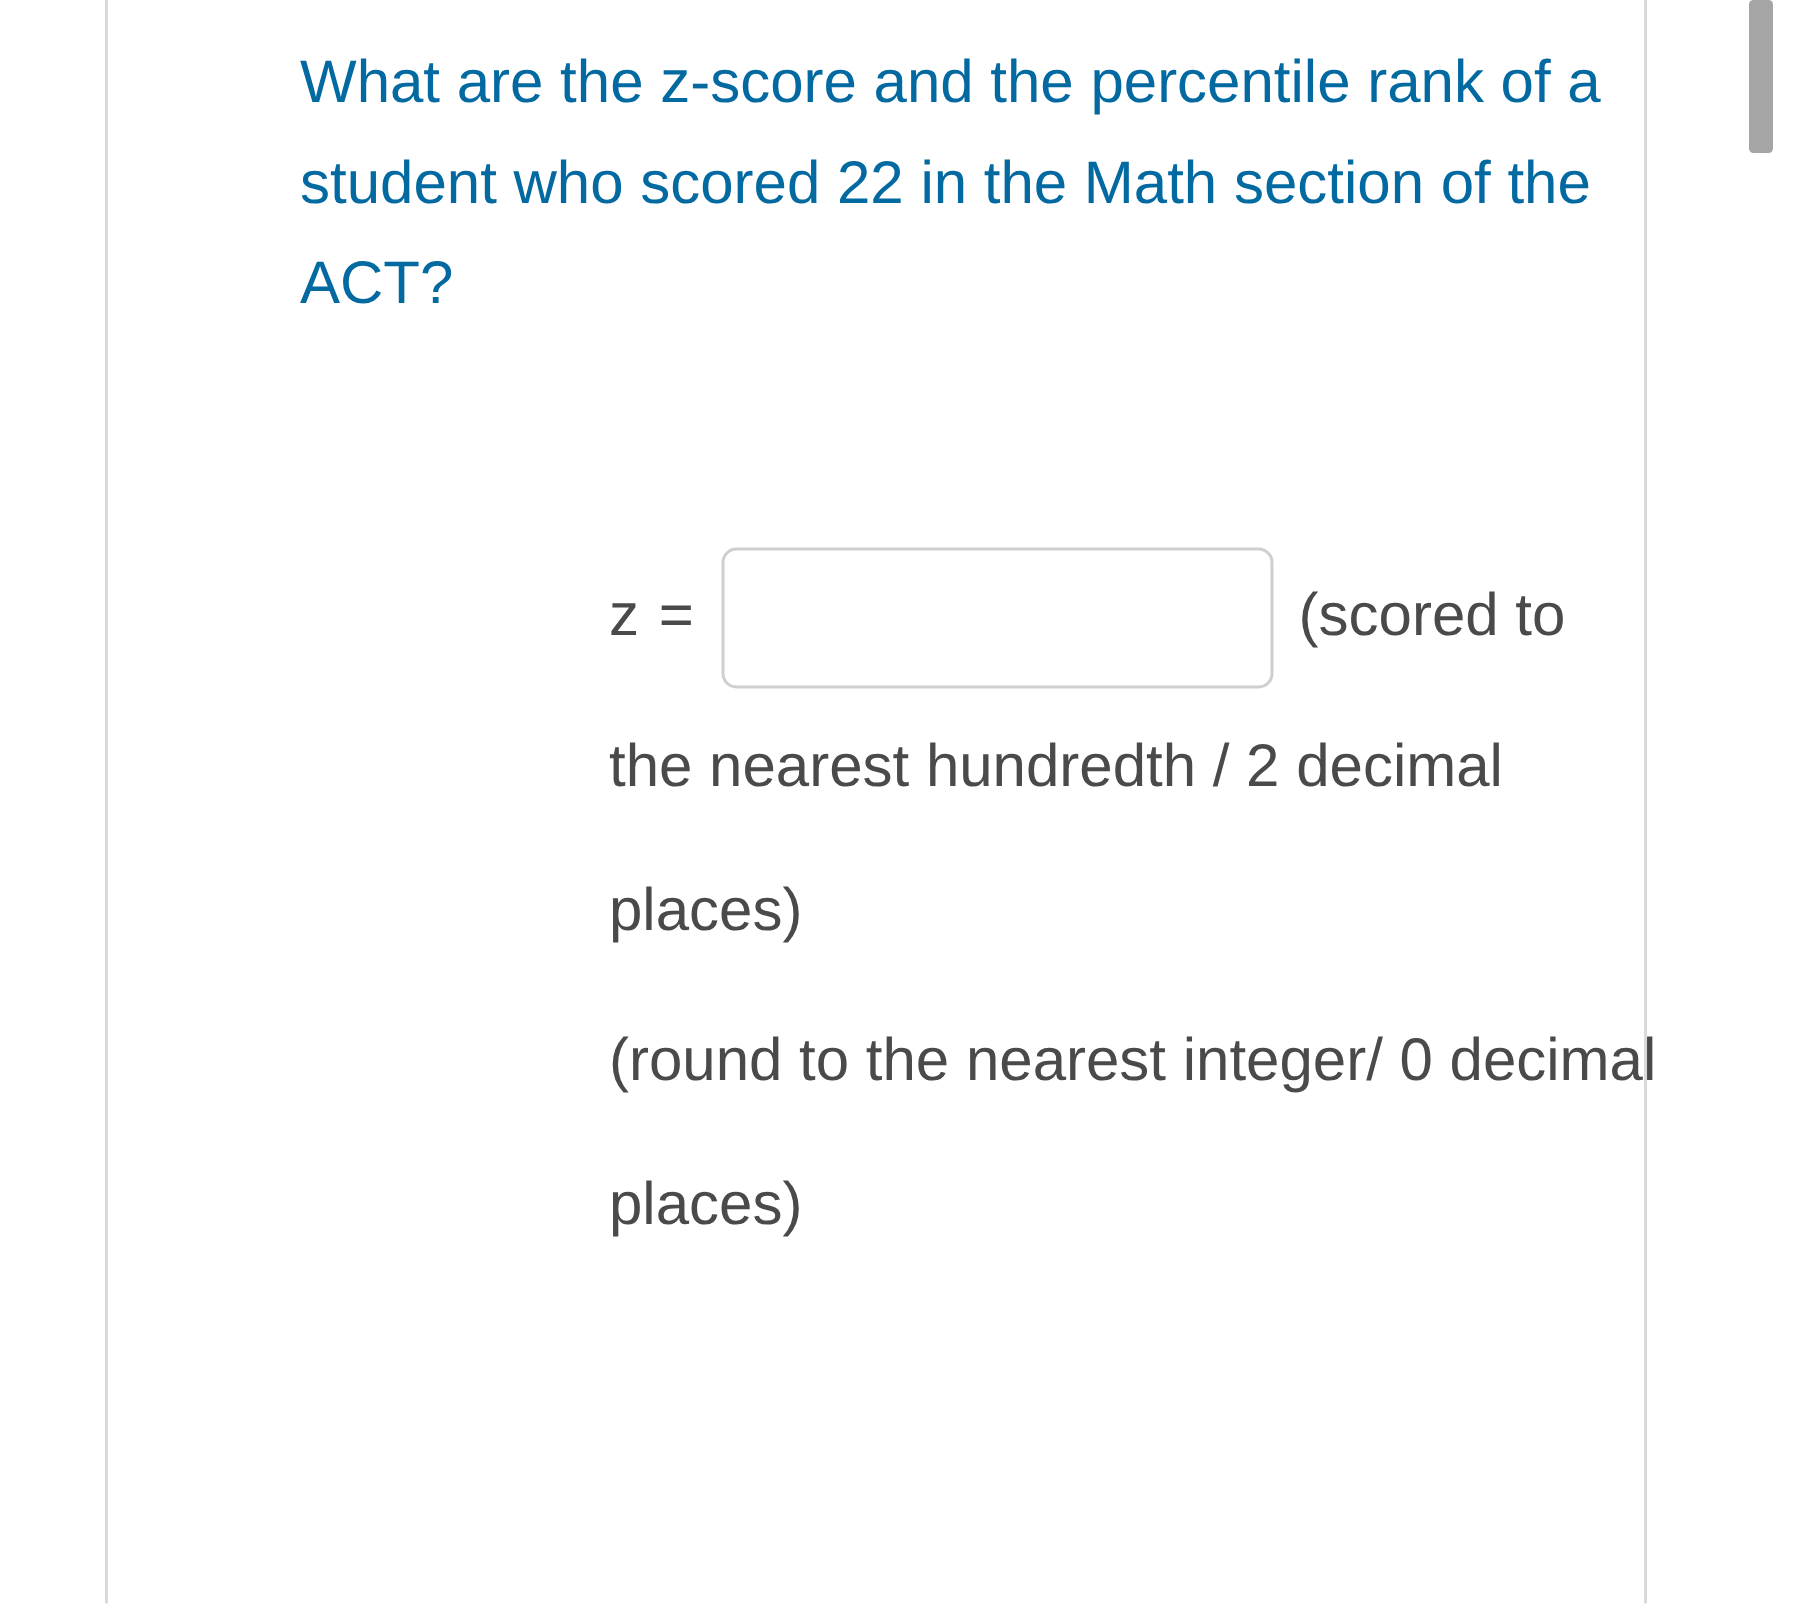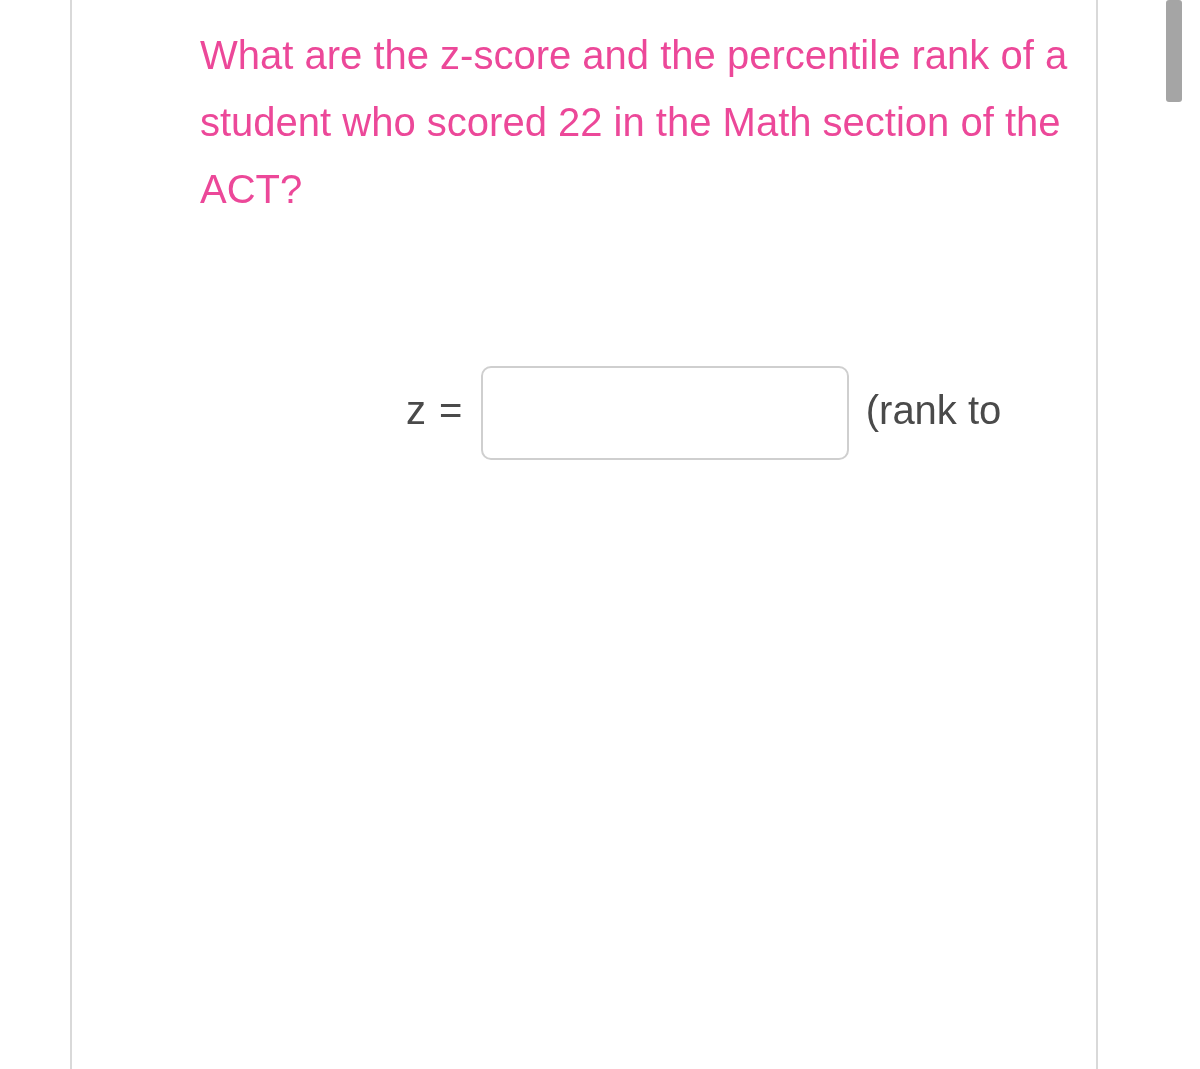--- a/index.html
+++ b/index.html
@@ -41,21 +41,21 @@
     background: #a5a5a5;
     border-radius: 3px;
   }
   .question-text {
     position: absolute;
     left: 128px;
     top: 40px;
     width: 920px;
     font-size: 40px;
     line-height: 1.68;
-    color: #ec4899;
+    color: #0369a1;
     font-weight: 300;
   }
   .answer-block {
     position: absolute;
     left: 334px;
     top: 380px;
     width: 700px;
     font-size: 40px;
     line-height: 2.4;
     color: #4a4a4a;
@@ -88,21 +88,27 @@
 <body>
 
 <div class="outer-border">
 
   <div class="question-text">What are the z-score and the percentile rank of a student who scored 22 in the Math section of the ACT?</div>
 
   <div class="answer-block">
     <div class="row">
       <span class="label-z">z =</span>
       <input type="text" class="inline-input" style="">
-      <span>(rank to</span>
+      <span>(scored to</span>
+    </div>
+    <div class="row">
+      <span>the nearest hundredth / 2 decimal places)</span>
+    </div>
+    <div class="row">
+      <span>(round to the nearest integer/ 0 decimal places)</span>
     </div>
   </div>
 
 </div>
 
 <div class="scrollbar-track">
   <div class="scrollbar-thumb"></div>
 </div>
 
 </body></html>

